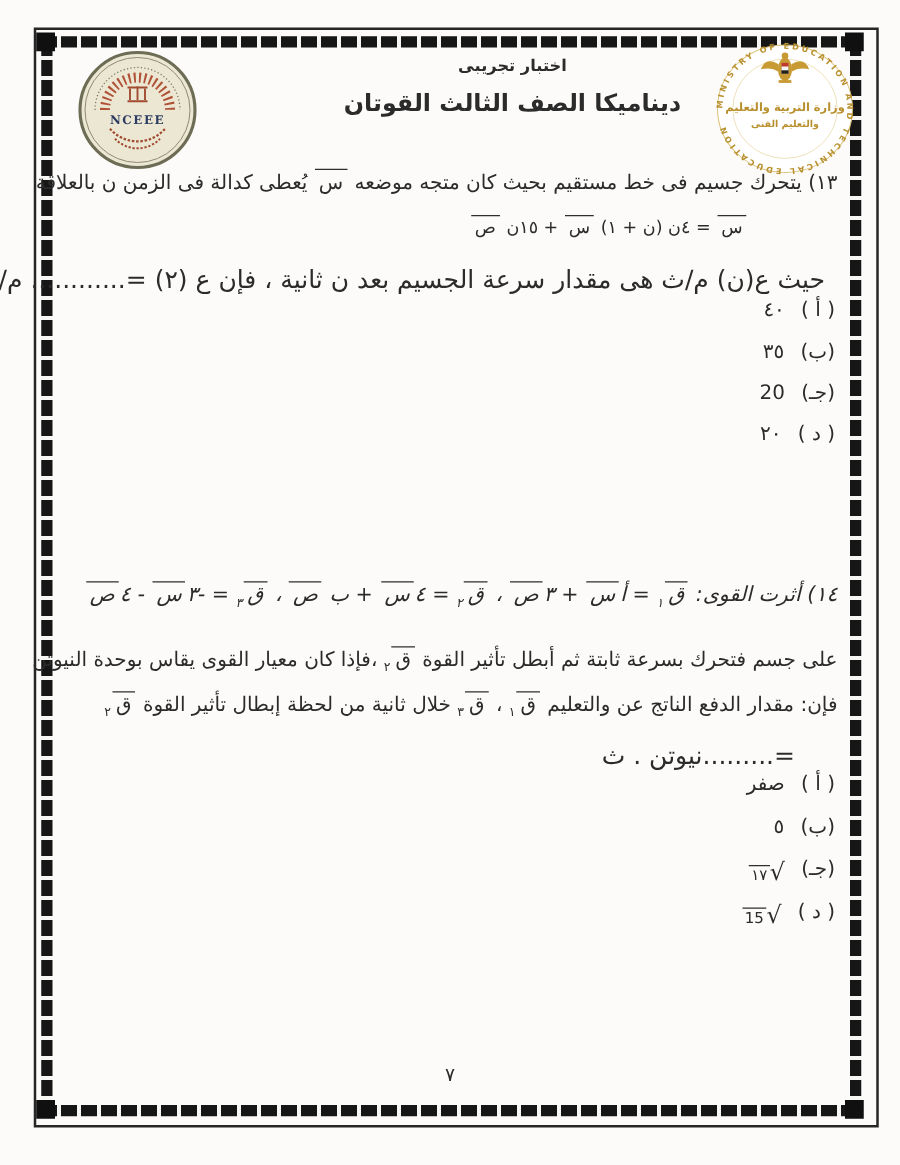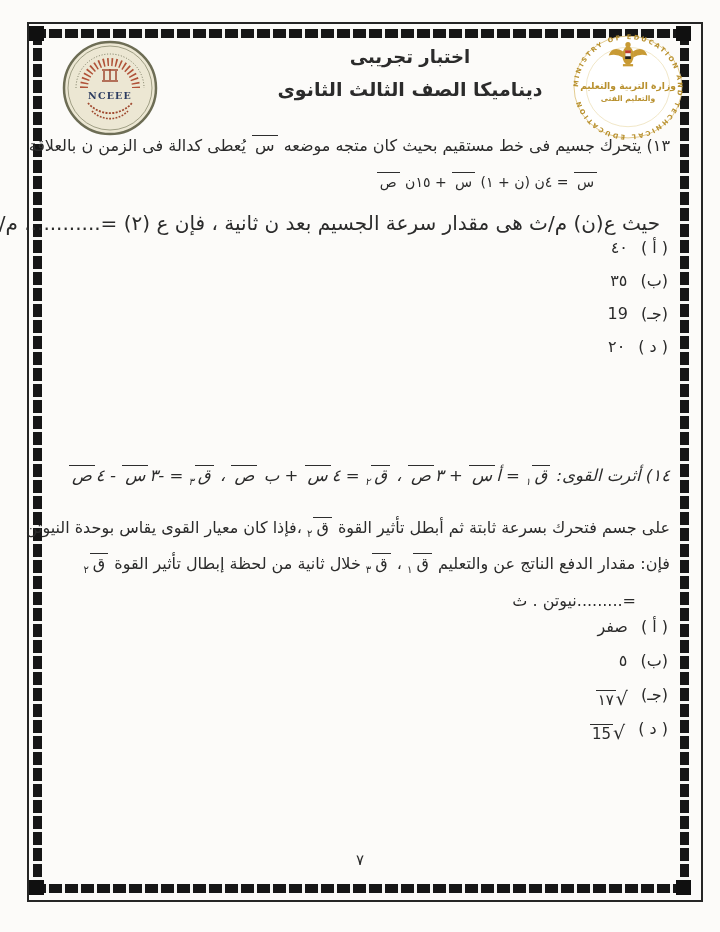--- a/index.html
+++ b/index.html
@@ -16,51 +16,51 @@
   .bs-bottom{top:884px;}
   .bs-v{width:9px;top:29px;height:864px;background:repeating-linear-gradient(0deg,#161616 0 13px,#f6f6f4 13px 16px);}
   .bs-left{left:33px;}
   .bs-right{left:680px;}
   .bcorner{position:absolute;width:15px;height:15px;background:#101010;}
   .bc-tl{left:29px;top:26px;}   .bc-tr{left:676px;top:26px;}
   .bc-bl{left:29px;top:880px;}  .bc-br{left:676px;top:880px;}
 
   
   .titles{position:absolute;top:46px;left:200px;width:420px;text-align:center;direction:rtl;}
-  .title1{font-size:18px;font-weight:bold;letter-spacing:.5px;}
+  .title1{font-size:13px;font-weight:bold;letter-spacing:.5px;}
   .title2{font-size:19px;font-weight:bold;margin-top:11px;letter-spacing:.5px;}
   .logo{position:absolute;}
   #nceee-logo{left:62px;top:40px;width:96px;height:96px;}
   #ministry-logo{left:572px;top:34px;width:112px;height:106px;}
 
   
   .tline{position:absolute;direction:rtl;line-height:1.5;white-space:nowrap;}
   .tok{display:inline-block;white-space:pre;}
   .tok.bar{border-top:1.7px solid #2e2e2e;padding:1px 3px 0 3px;line-height:1.15;margin:0 1px -2px 1px;}
   sub.fsub{font-size:10px;line-height:1;}
 
   #q13-line1{top:134px;right:50px;font-size:16px;}
   #q13-formula{top:172px;right:122px;font-size:14px;}
   #q13-line3{top:208px;right:60px;font-size:20px;}
   #q14-line1{top:464px;right:50px;font-size:16.5px;font-style:italic;}
   #q14-line2{top:516px;right:50px;font-size:16px;}
   #q14-line3{top:552px;right:50px;font-size:16px;}
-  #q14-line4{top:589px;right:84px;font-size:16px;}
+  #q14-line4{top:589px;right:84px;font-size:20px;}
 
   
   .opts{position:absolute;direction:rtl;right:52px;}
   #q13-options{top:231px;}
   #q14-options{top:609px;}
   .opt-row{display:flex;align-items:center;gap:13px;}
   #q13-options .opt-row{height:33px;}
   #q14-options .opt-row{height:34px;}
   .opt-label{font-size:16px;}
   .opt-value{font-size:16px;display:inline-flex;align-items:baseline;}
   .radsign{font-size:19px;line-height:1;}
-  .radnum{border-top:1.6px solid #2e2e2e;padding:0 2px;font-size:15px;margin-top:11px;}
+  .radnum{border-top:1.6px solid #2e2e2e;padding:0 2px;font-size:12px;margin-top:11px;}
 
   .page-number{position:absolute;top:851px;left:0;width:720px;text-align:center;font-size:15px;}
 </style>
 </head>
 <body>
 
 <div class="page">
 
   <div class="frame-thin"></div>
   <div class="bstrip bs-h bs-top"></div>
@@ -80,21 +80,21 @@
     <g stroke="#a04a30" stroke-width="1.5" fill="none">
       <path d="M40 30 H56 M42 40 V31 M48 40 V29 M54 40 V31 M40 41 H56"></path>
     </g>
     <text x="48" y="59" text-anchor="middle" font-size="9.5" font-weight="bold" letter-spacing="1.2" fill="#2c3c60" font-family="DejaVu Serif, serif">NCEEE</text>
     <path d="M26 63 A29 29 0 0 0 70 63" fill="none" stroke="#a04a30" stroke-width="1.8" stroke-dasharray="2 1.4"></path>
     <path d="M30 71 A25 25 0 0 0 66 71" fill="none" stroke="#a04a30" stroke-width="1.6" stroke-dasharray="1.8 1.4"></path>
   </svg>
 
   <div class="titles">
     <div class="title1">اختبار تجريبى</div>
-    <div class="title2">ديناميكا الصف الثالث الثانوى</div>
+    <div class="title2">ديناميكا الصف الثالث القوتان</div>
   </div>
 
   <svg id="ministry-logo" class="logo" viewBox="0 0 110 104">
     <defs>
       <path id="ovalPath" d="M 6,52 A 49,47 0 1 1 104,52 A 49,47 0 1 1 6,52" fill="none"></path>
     </defs>
     <ellipse cx="55" cy="52" rx="53" ry="50" fill="#ffffff" stroke="#dcc077" stroke-width="0.8"></ellipse>
     <ellipse cx="55" cy="52" rx="41" ry="39" fill="none" stroke="#e8d7a4" stroke-width="0.6"></ellipse>
     <text font-size="6.4" font-weight="bold" letter-spacing="2.1" fill="#b8902e" font-family="DejaVu Sans, sans-serif">
       <textPath href="#ovalPath">MINISTRY OF EDUCATION AND TECHNICAL EDUCATION</textPath>
@@ -122,21 +122,21 @@
       <div class="opt-row">
         <span class="opt-label">( أ )</span>
         <span class="opt-value">٤٠</span>
       </div>
       <div class="opt-row">
         <span class="opt-label">(ب)</span>
         <span class="opt-value">٣٥</span>
       </div>
       <div class="opt-row">
         <span class="opt-label">(جـ)</span>
-        <span class="opt-value">19</span>
+        <span class="opt-value">20</span>
       </div>
       <div class="opt-row">
         <span class="opt-label">( د )</span>
         <span class="opt-value">٢٠</span>
       </div>
     </div>
 
   <div class="tline" id="q14-line1"><span class="tok">١٤) أثرت القوى: </span><span class="tok bar">ق</span><sub class="fsub">١</sub><span class="tok"> = أ</span><span class="tok bar">س</span><span class="tok"> + ٣</span><span class="tok bar">ص</span><span class="tok"> ، </span><span class="tok bar">ق</span><sub class="fsub">٢</sub><span class="tok"> = ٤</span><span class="tok bar">س</span><span class="tok"> + ب </span><span class="tok bar">ص</span><span class="tok"> ، </span><span class="tok bar">ق</span><sub class="fsub">٣</sub><span class="tok"> = -٣</span><span class="tok bar">س</span><span class="tok"> - ٤</span><span class="tok bar">ص</span></div>
   <div class="tline" id="q14-line2"><span class="tok">على جسم فتحرك بسرعة ثابتة ثم أبطل تأثير القوة </span><span class="tok bar">ق</span><sub class="fsub">٢</sub><span class="tok"> ،فإذا كان معيار القوى يقاس بوحدة النيوتن</span></div>
   <div class="tline" id="q14-line3"><span class="tok">فإن: مقدار الدفع الناتج عن والتعليم </span><span class="tok bar">ق</span><sub class="fsub">١</sub><span class="tok"> ، </span><span class="tok bar">ق</span><sub class="fsub">٣</sub><span class="tok"> خلال ثانية من لحظة إبطال تأثير القوة </span><span class="tok bar">ق</span><sub class="fsub">٢</sub></div>

